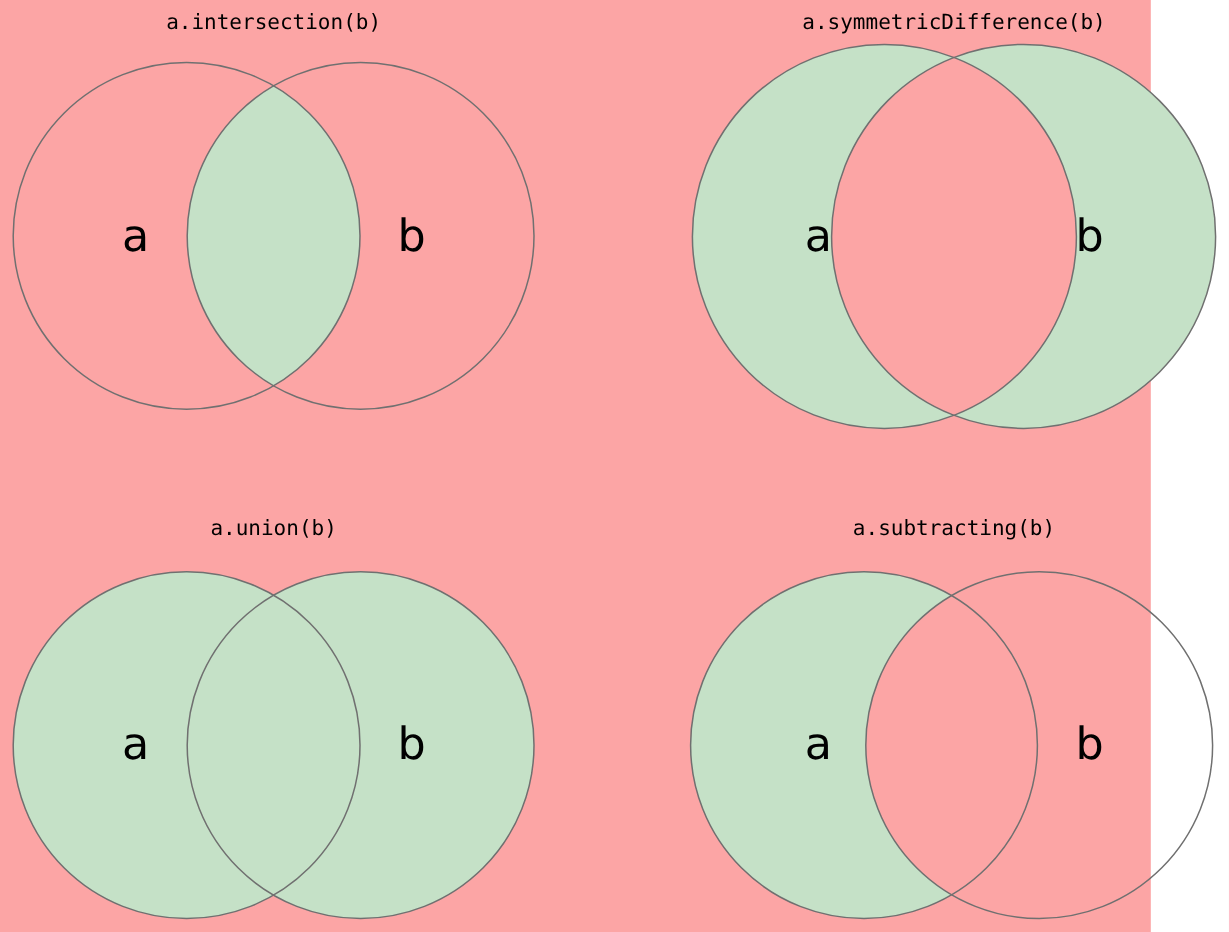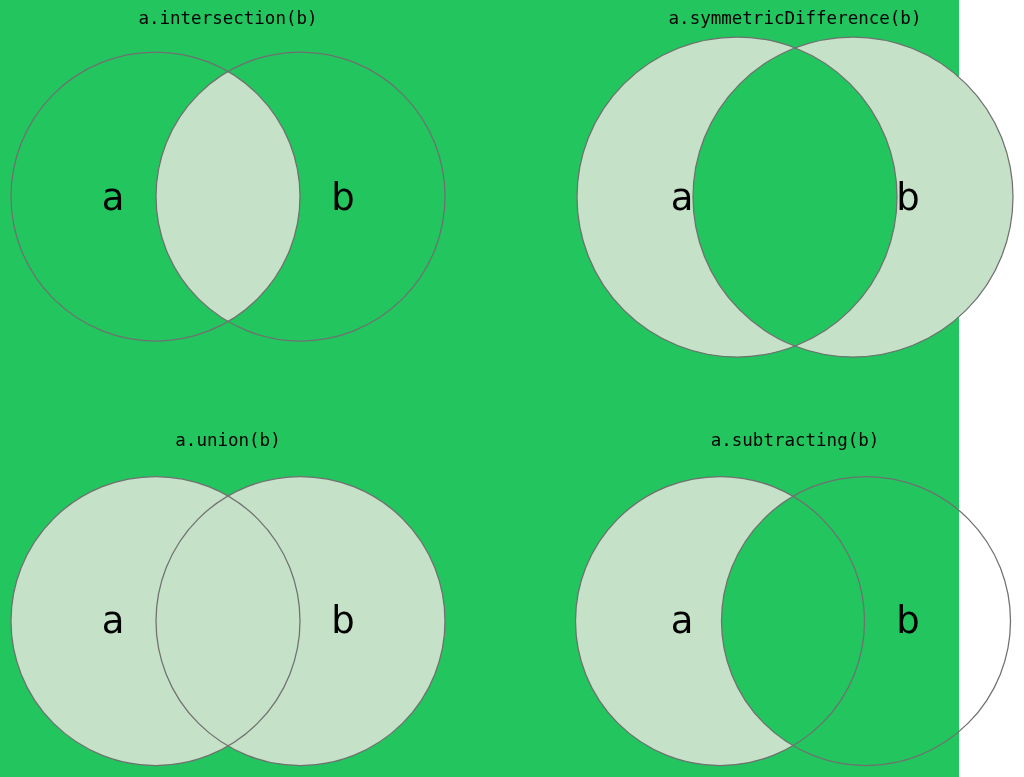--- a/index.html
+++ b/index.html
@@ -11,21 +11,21 @@
   body {
     width: 1024px;
     height: 777px;
     overflow: hidden;
     font-family: "DejaVu Sans", sans-serif;
   }
   #board {
     position: relative;
     width: 959px;
     height: 777px;
-    background: #22c55e;
+    background: #fca5a5;
   }
   .venn-svg {
     position: absolute;
     top: 0;
     left: 0;
     width: 1024px;
     height: 777px;
     display: block;
   }
   .panel-title {

